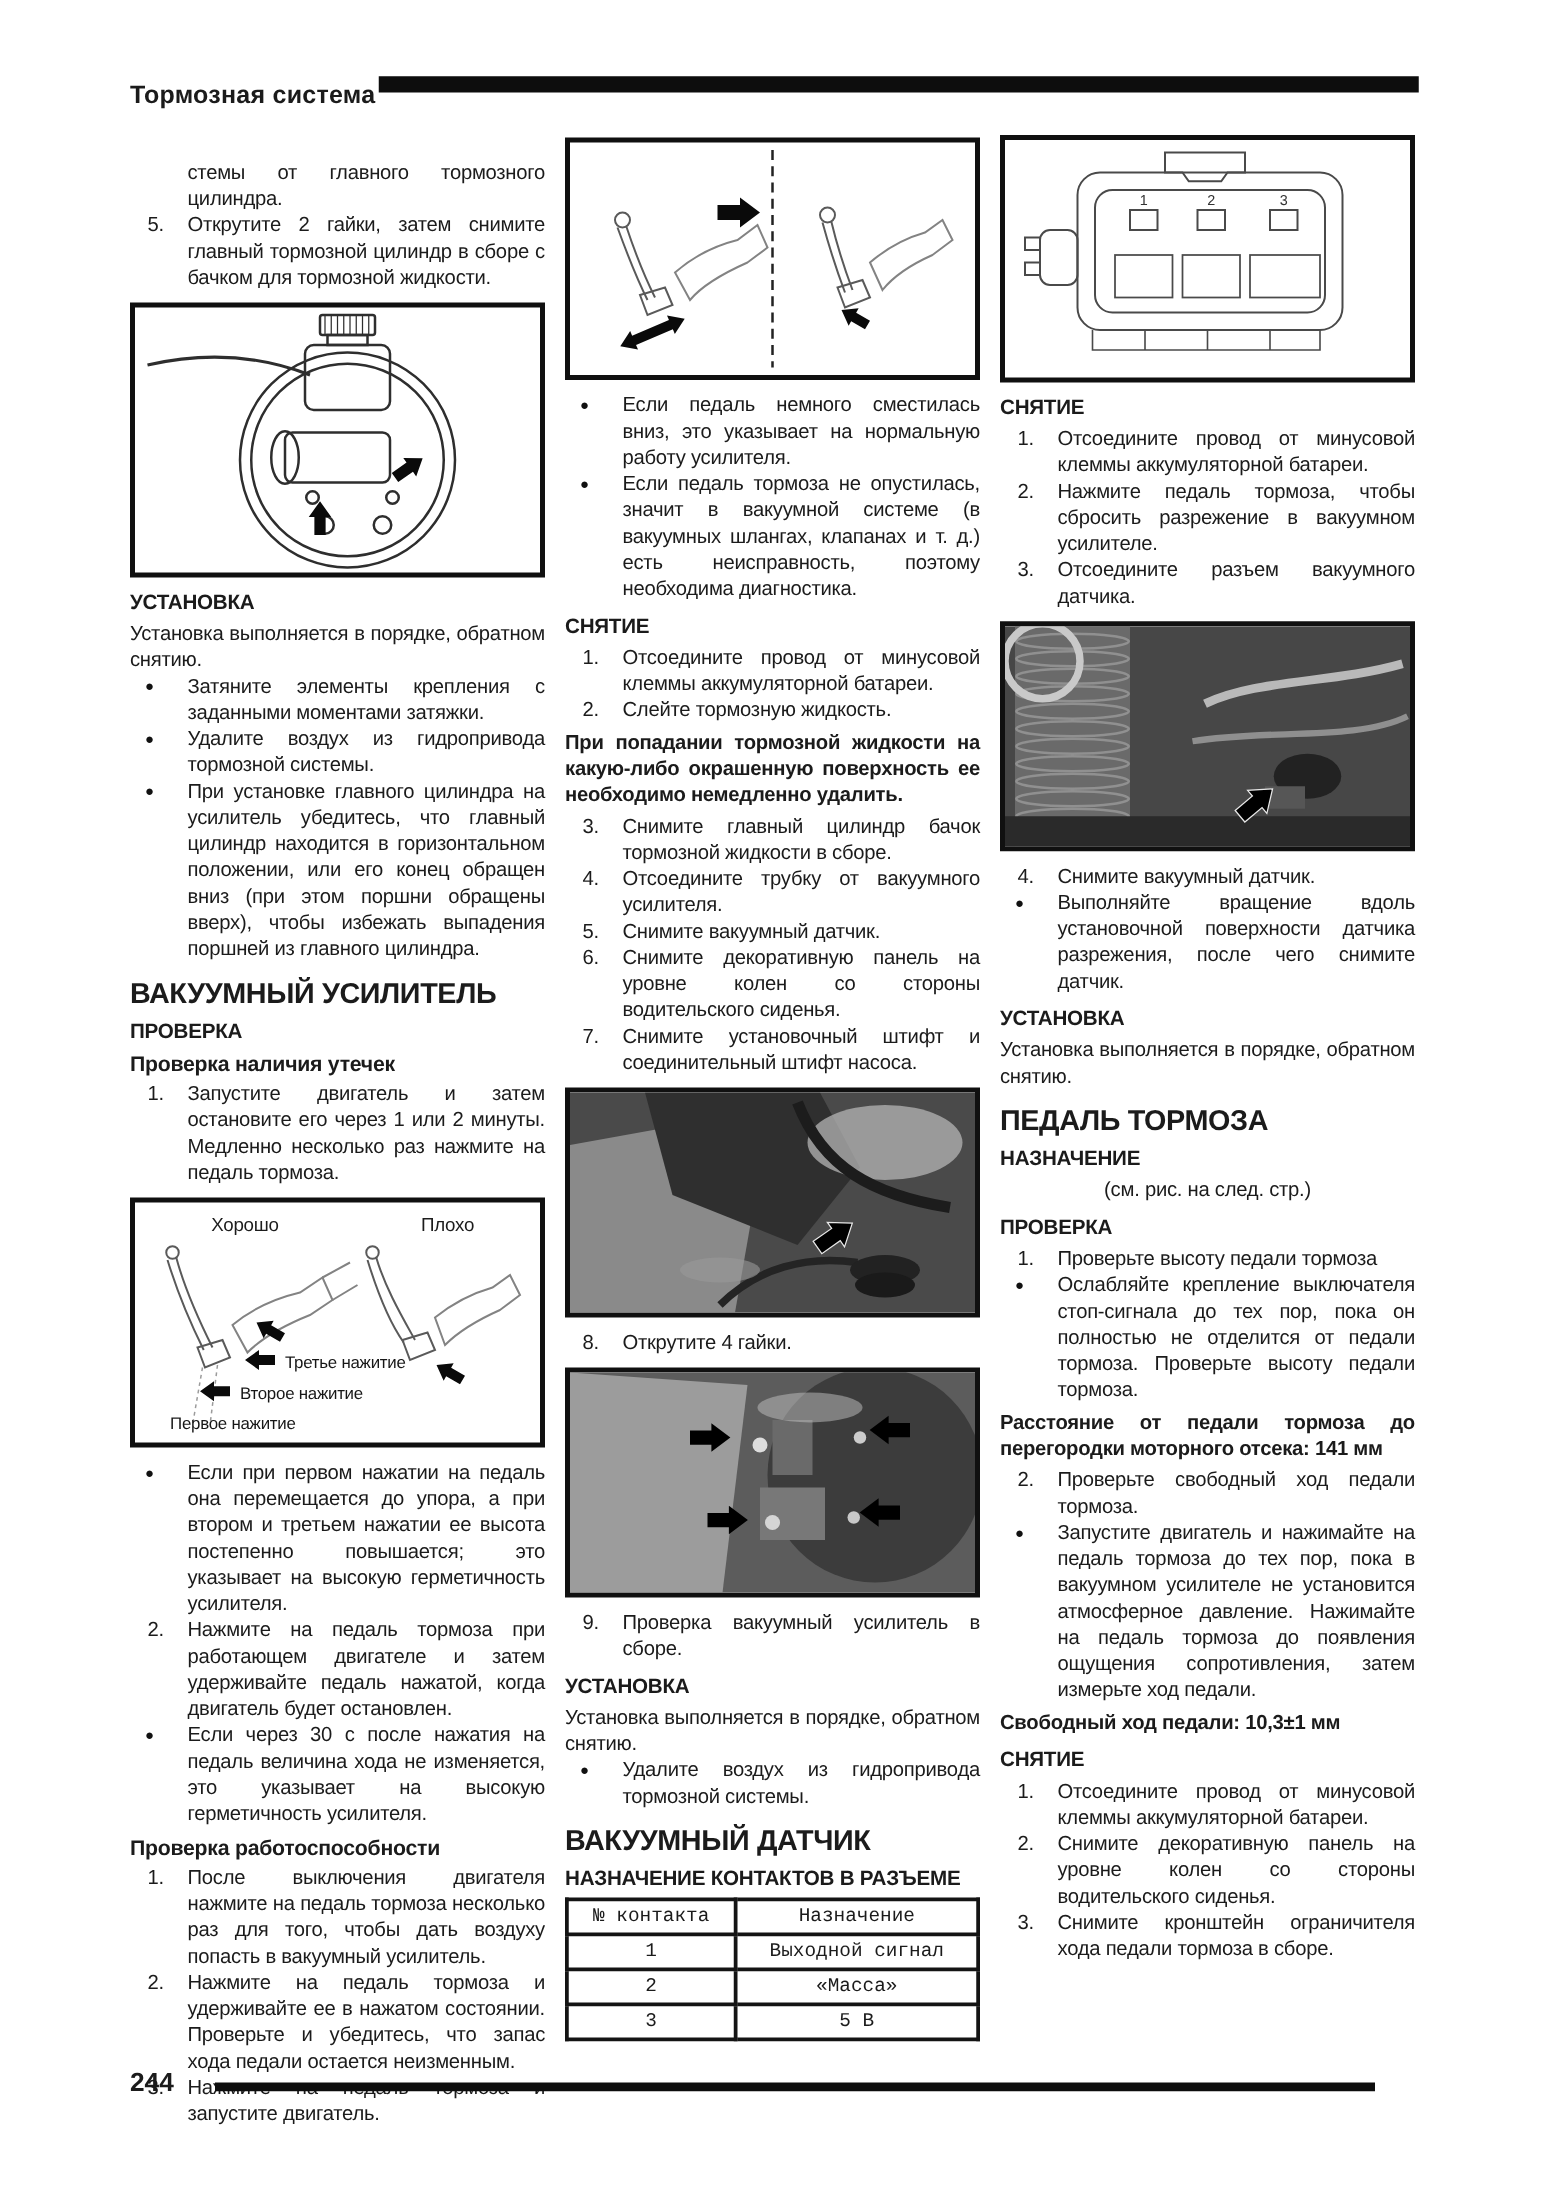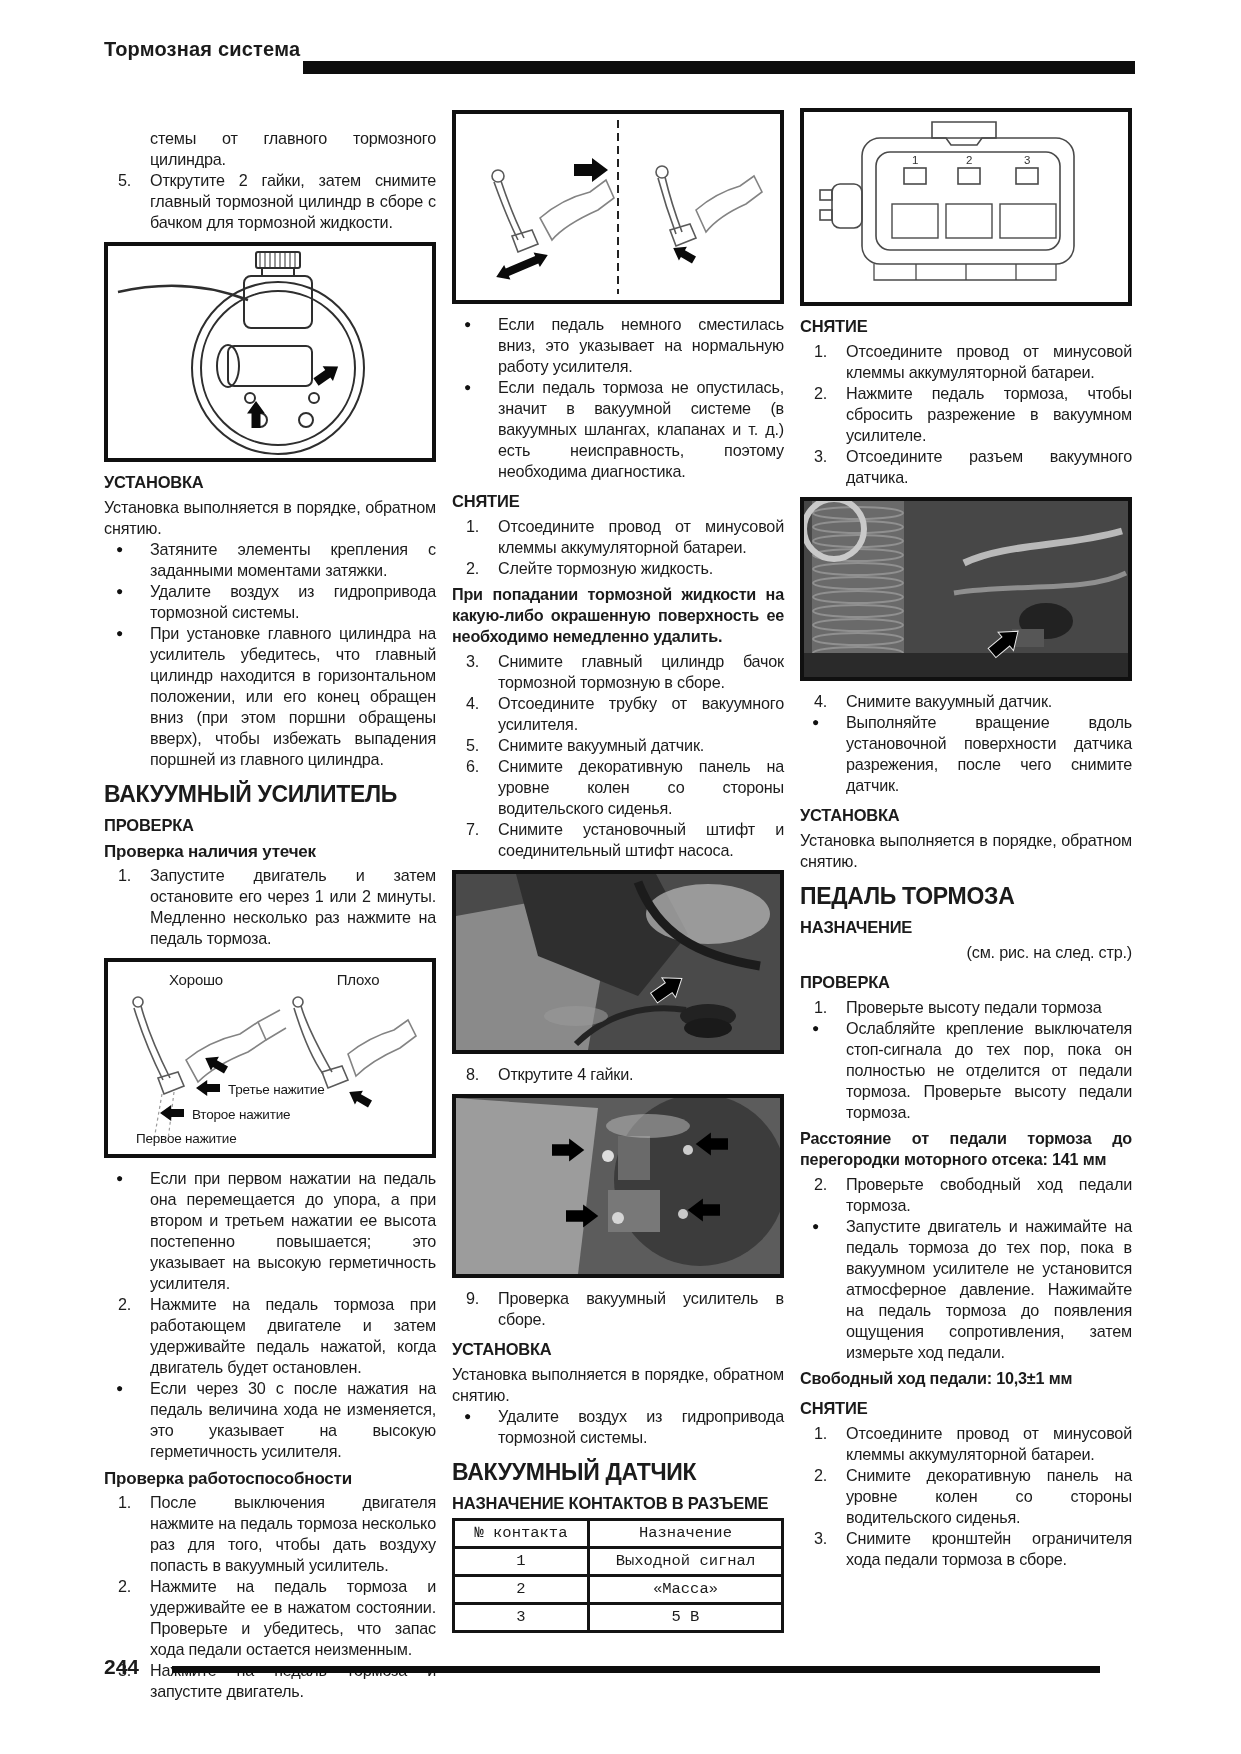--- a/index.html
+++ b/index.html
@@ -3,33 +3,33 @@
 <meta charset="utf-8">
 <style>
   html,body{margin:0;padding:0;}
   body{
     width:1241px;height:1754px;position:relative;background:#ffffff;
     font-family:"Liberation Sans",sans-serif;color:#1b1b1b;
     -webkit-font-smoothing:antialiased;
   }
   .page{position:absolute;inset:0;overflow:hidden;}
   
-  .hdr-title{position:absolute;left:104px;top:38px;font-size:20px;font-weight:700;letter-spacing:0.2px;}
+  .hdr-title{position:absolute;left:104px;top:65px;font-size:20px;font-weight:700;letter-spacing:0.2px;}
   .hdr-bar{position:absolute;left:303px;top:61px;width:832px;height:13px;background:#0d0d0d;}
   .ftr-num{position:absolute;left:104px;top:1655px;font-size:21px;font-weight:700;}
   .ftr-bar{position:absolute;left:172px;top:1666px;width:928px;height:7px;background:#0d0d0d;}
   
   .col{position:absolute;width:332px;font-size:16.2px;line-height:21px;letter-spacing:-0.2px;text-align:justify;hyphens:auto;}
   
   .h1{font-weight:700;font-size:23px;line-height:23px;margin:13px 0 7px;text-align:left;letter-spacing:-0.3px;hyphens:none;}
   .h2{font-weight:700;font-size:16.5px;line-height:20px;margin:9px 0 5px;text-align:left;hyphens:none;}
   .h3{font-weight:700;font-size:17px;line-height:20px;margin:7px 0 3px;text-align:left;hyphens:none;}
   .p{margin:0;}
   .bn{font-weight:700;margin:5px 0 4px;}
-  .note{text-align:right;margin:0;}
+  .note{text-align:center;margin:0;}
   
   .li{display:flex;margin:0;}
   .li .n{flex:0 0 46px;box-sizing:border-box;padding-left:14px;text-align:left;}
   .li .t{flex:1;text-align:justify;}
   .bi{display:flex;margin:0;}
   .bi::before{content:"●";flex:0 0 46px;box-sizing:border-box;padding-left:12px;font-size:12px;line-height:21px;color:#111;}
   .bi .t{flex:1;text-align:justify;}
   .cont{padding-left:46px;}
   
   .figure{border:4px solid #101010;margin:9px 0 10px;background:#fff;padding:0;}
@@ -197,21 +197,21 @@
     </div>
     <div class="li">
       <span class="n">2.</span>
       <span class="t">Слейте тормозную жидкость.</span>
     </div>
 
     <p class="p bn">При попадании тормозной жидкости на какую-либо окрашенную поверхность ее необходимо немедленно удалить.</p>
 
     <div class="li">
       <span class="n">3.</span>
-      <span class="t">Снимите главный цилиндр бачок тормозной тормозную в сборе.</span>
+      <span class="t">Снимите главный цилиндр бачок тормозной жидкости в сборе.</span>
     </div>
     <div class="li">
       <span class="n">4.</span>
       <span class="t">Отсоедините трубку от вакуумного усилителя.</span>
     </div>
     <div class="li">
       <span class="n">5.</span>
       <span class="t">Снимите вакуумный датчик.</span>
     </div>
     <div class="li">

